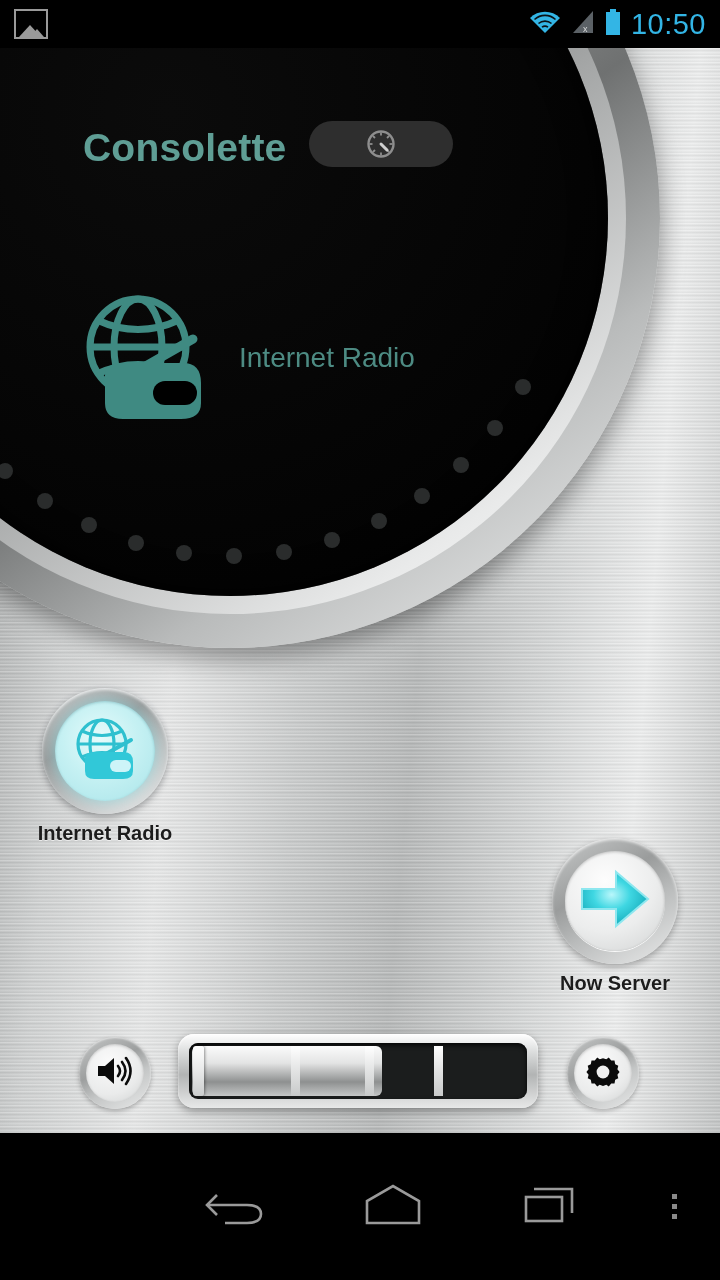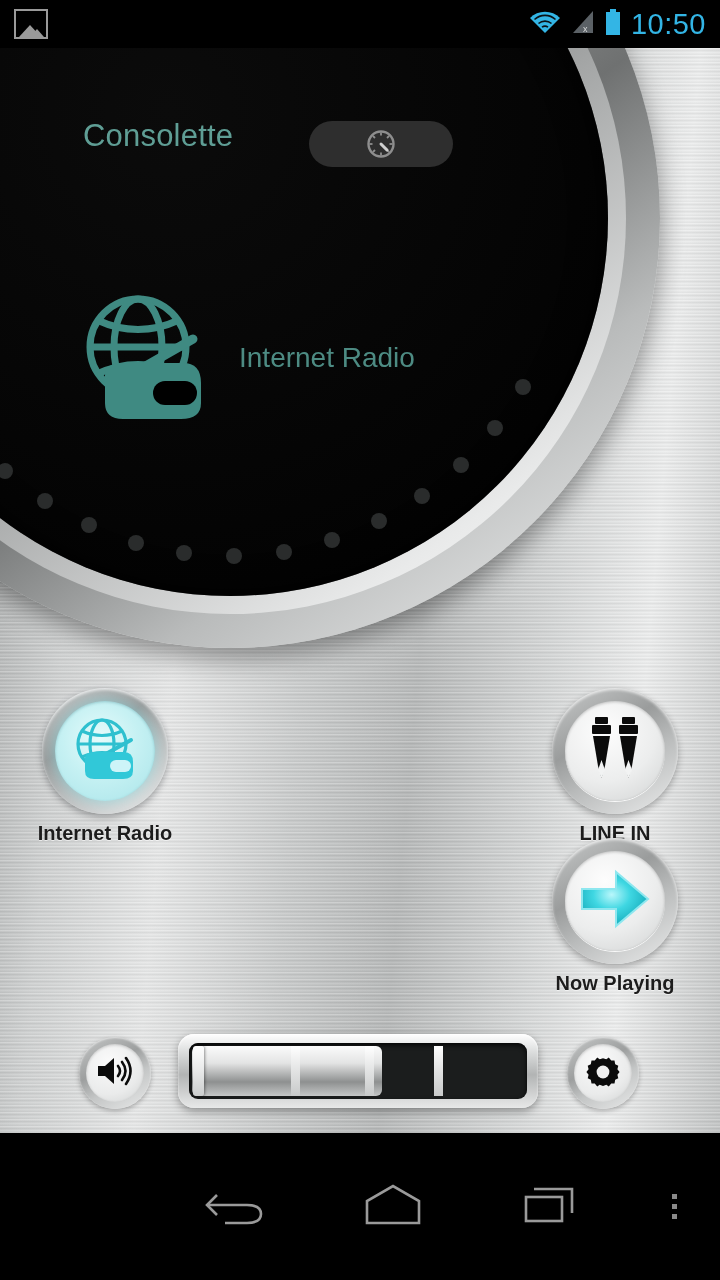--- a/index.html
+++ b/index.html
@@ -94,22 +94,22 @@
   }
   .dot {
     position: absolute;
     width: 16px; height: 16px; border-radius: 50%;
     background: #2a2c2c;
     transform: translate(-50%,-50%);
   }
 
   
   .app-title {
-    position: absolute; left: 83px; top: 70px;
-    color: #5f9e95; font-size: 31px; font-weight: normal;
+    position: absolute; left: 83px; top: 78px;
+    color: #5f9e95; font-size: 39px; font-weight: bold;
     letter-spacing: 0.2px;
   }
   .timer-pill {
     position: absolute; left: 309px; top: 73px;
     width: 144px; height: 46px; border-radius: 23px;
     background: #2e2e2e;
     display: flex; align-items: center; justify-content: center;
   }
   .timer-pill svg { display:block; }
 
@@ -348,41 +348,20 @@
                   <rect x="41" y="46" width="21" height="12" rx="6" fill="#cdf4f8"></rect>
                 </svg>
               </span>
             </div>
           </div>
           <div class="src-label">Internet Radio</div>
         </div>
 
 
 
-        <div class="src-btn" style="left:551px">
-          <div class="knob">
-            <div class="knob-inner">
-              <span>
-                <svg width="66" height="70" viewBox="0 0 66 70">
-                  <g fill="#0b0b0b">
-                    <rect x="13" y="3" width="13" height="7" rx="1"></rect>
-                    <rect x="10" y="11" width="19" height="9" rx="1"></rect>
-                    <path d="M11 22 L28 22 L23 52 L19.5 64 L16 52 Z"></path>
-                    <rect x="40" y="3" width="13" height="7" rx="1"></rect>
-                    <rect x="37" y="11" width="19" height="9" rx="1"></rect>
-                    <path d="M38 22 L55 22 L50 52 L46.5 64 L43 52 Z"></path>
-                  </g>
-                  <path d="M19.5 46 L23 56 L19.5 64 L16 56 Z" fill="#f2f3f3"></path>
-                  <path d="M46.5 46 L50 56 L46.5 64 L43 56 Z" fill="#f2f3f3"></path>
-                </svg>
-              </span>
-            </div>
-          </div>
-          <div class="src-label">LINE IN</div>
-        </div>
 
       </div>
 
       <div class="src-row">
 
 
         <div class="src-btn" style="left:551px">
           <div class="knob">
             <div class="knob-inner">
               <span>
@@ -392,21 +371,21 @@
                       <stop offset="0%" stop-color="#b9f7fb"></stop>
                       <stop offset="45%" stop-color="#3fd7e2"></stop>
                       <stop offset="100%" stop-color="#12a8b8"></stop>
                     </radialGradient>
                   </defs>
                   <path d="M6 25 L40 25 L40 8 L72 35 L40 62 L40 45 L6 45 Z" fill="url(#arrGrad)" stroke="#8ee7ef" stroke-width="2"></path>
                 </svg>
               </span>
             </div>
           </div>
-          <div class="src-label">Now Playing</div>
+          <div class="src-label">Now Server</div>
         </div>
 
       </div>
     </div>
 
     <div class="ctrl-bar">
 
       <div class="round-btn" id="vol-btn">
         <div class="round-btn-inner">
           <span>

